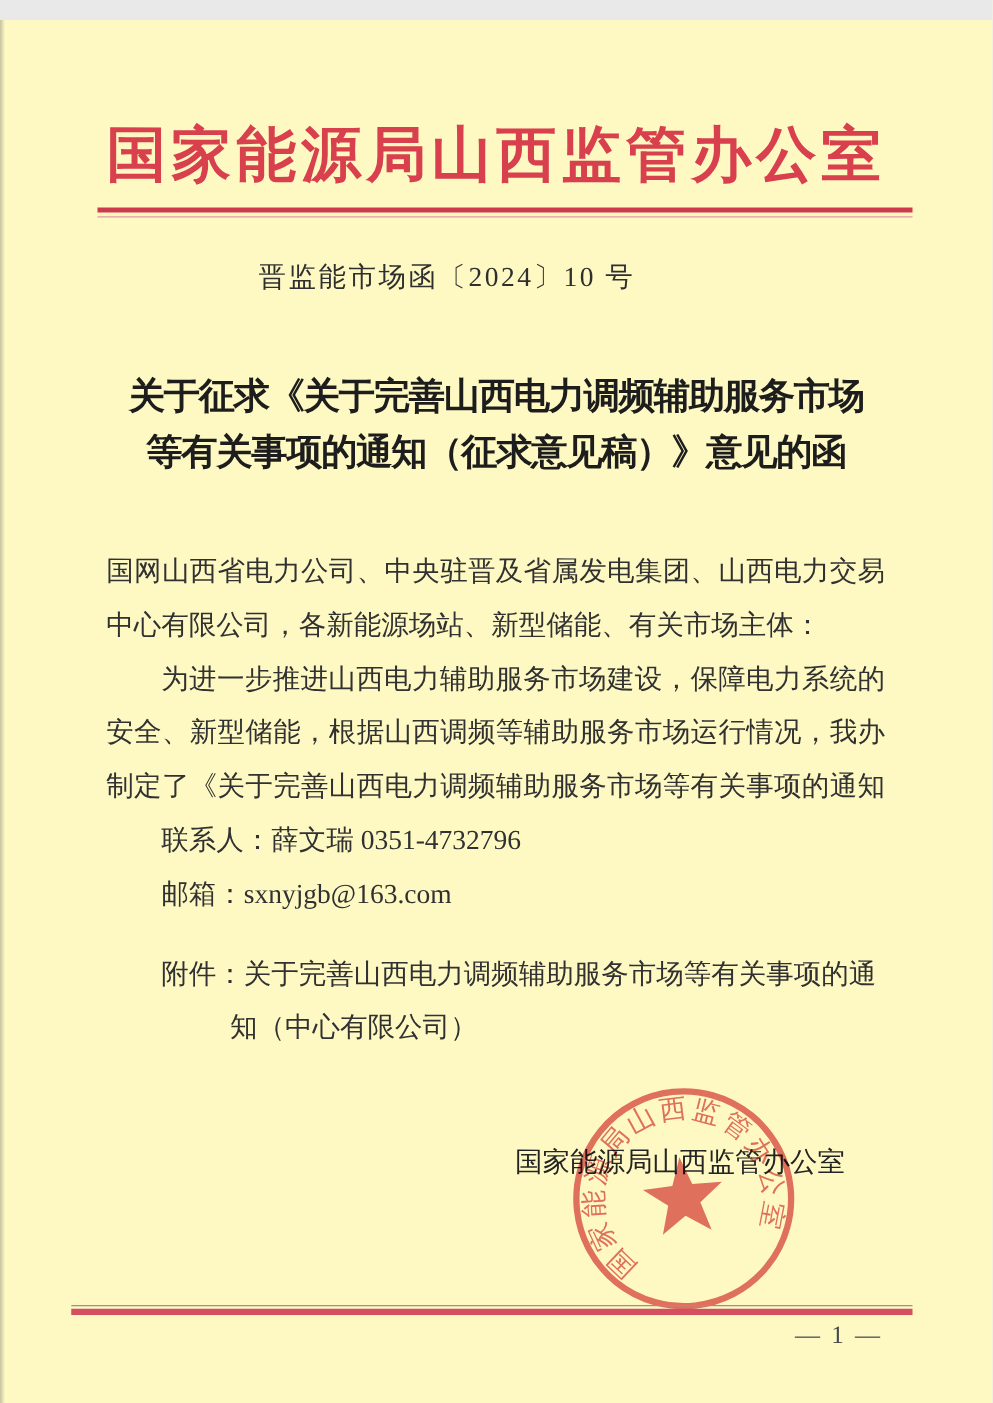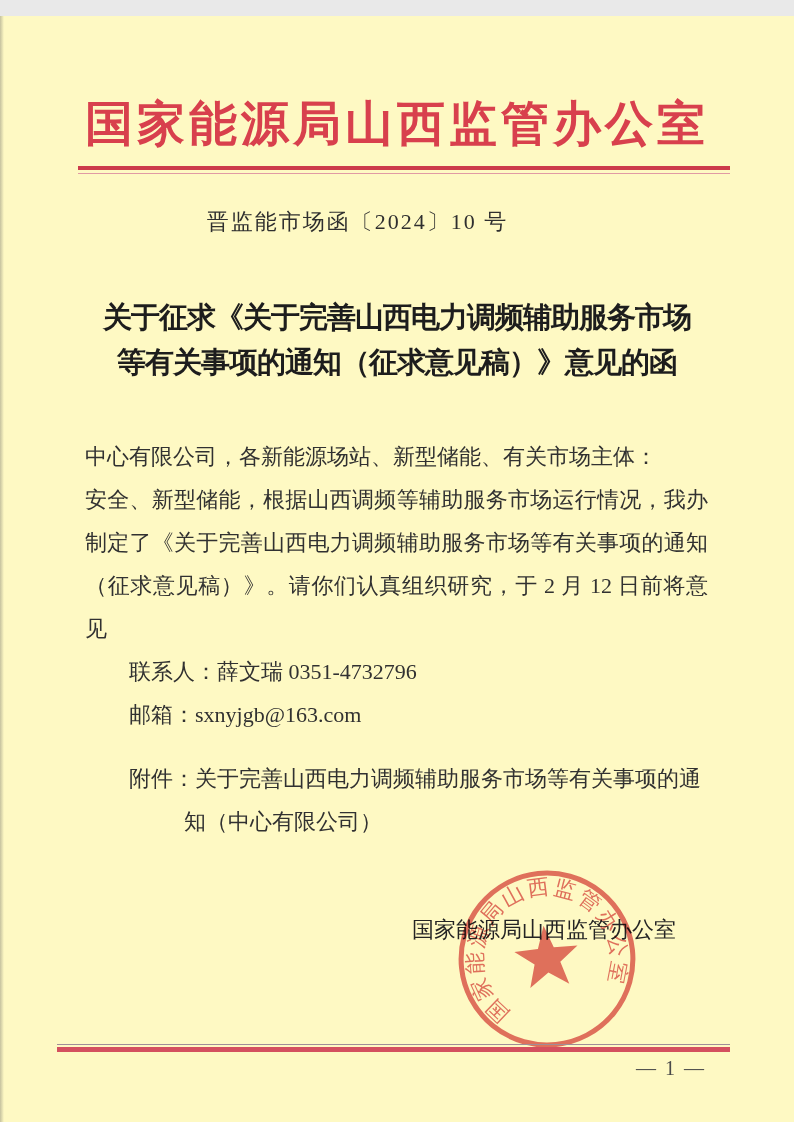--- a/index.html
+++ b/index.html
@@ -68,24 +68,25 @@
   </div>
 
   <div class="doc-number">晋监能市场函〔2024〕10 号</div>
 
   <div class="doc-title">
     <div>关于征求《关于完善山西电力调频辅助服务市场</div>
     <div>等有关事项的通知（征求意见稿）》意见的函</div>
   </div>
 
   <div class="body-text">
+    <div class="line fill">国网山西省电力公司、中央驻晋及省属发电集团、山西电力交易</div>
     <div class="line">中心有限公司，各新能源场站、新型储能、有关市场主体：</div>
+    <div class="line fill ind">为进一步推进山西电力辅助服务市场建设，保障电力系统的</div>
     <div class="line fill">安全、新型储能，根据山西调频等辅助服务市场运行情况，我办</div>
     <div class="line fill">制定了《关于完善山西电力调频辅助服务市场等有关事项的通知</div>
-    <div class="line fill">（征求意见稿）》。请你们认真组织研究，于 2 月 12 日前将意见</div>
     <div class="line ind">联系人：薛文瑞 0351-4732796</div>
     <div class="line ind">邮箱：sxnyjgb@163.com</div>
 
     <div class="attachment">
       <div class="line ind">附件：关于完善山西电力调频辅助服务市场等有关事项的通</div>
       <div class="line att-l2">知（中心有限公司）</div>
     </div>
   </div>
 
   <div class="sig-block">

